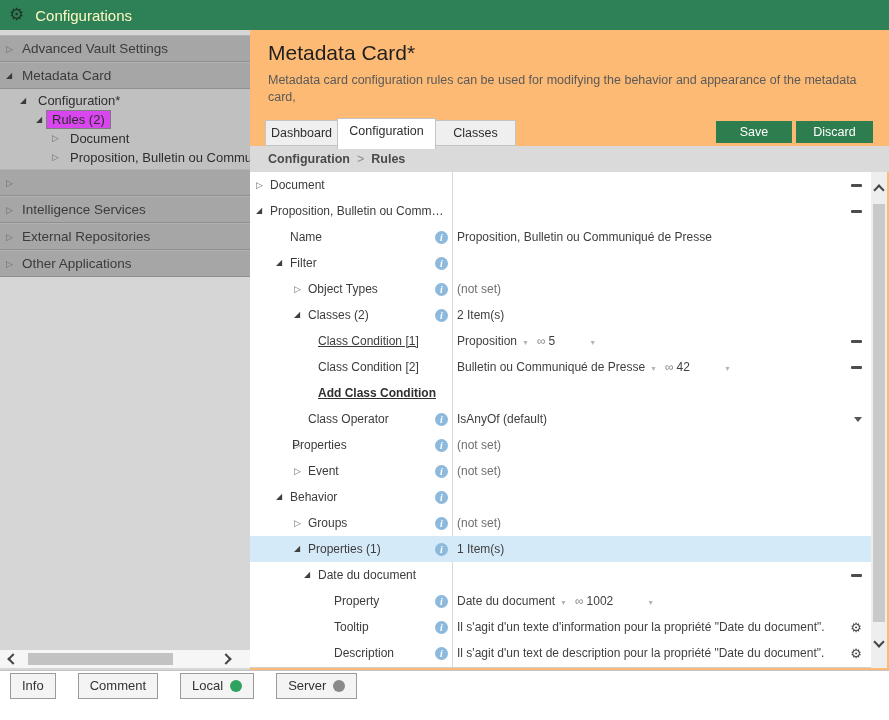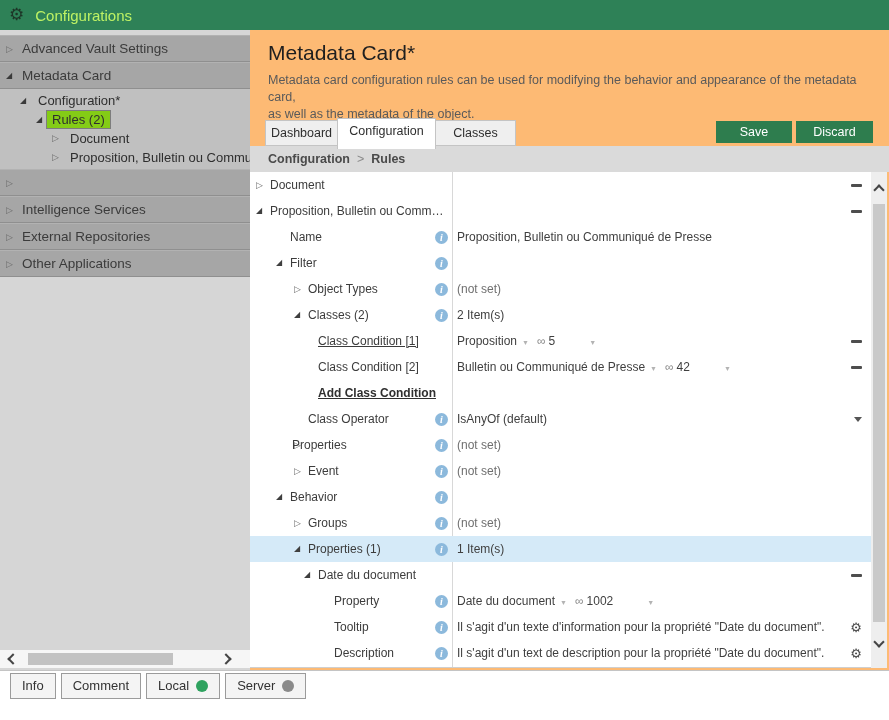--- a/index.html
+++ b/index.html
@@ -2,33 +2,33 @@
 <html><head>
 <meta charset="utf-8">
 <style>
   * { margin:0; padding:0; box-sizing:border-box; }
   html,body { width:889px; height:720px; font-family:"Liberation Sans", sans-serif; background:#fff; overflow:hidden; }
   #stage { position:relative; width:889px; height:720px; background:#fff; }
 
   
   .titlebar { position:absolute; left:0; top:0; width:889px; height:30px; background:#2E8157; display:flex; align-items:center; }
   .titlebar .gear { margin-left:9px; font-size:17px; color:#1d3527; line-height:30px; }
-  .titlebar .apptitle { margin-left:11px; font-size:15px; color:#bef264; }
+  .titlebar .apptitle { margin-left:11px; font-size:15px; color:#fef9c3; }
 
   
   .sidebar { position:absolute; left:0; top:30px; width:250px; height:640px; background:#d6d6d6; overflow:hidden; }
   .side-item { position:absolute; left:0; width:250px; height:27px; background:#a6a6a6; border-bottom:1px solid #8f8f8f; border-top:1px solid #b2b2b2; color:#3b3b3b; font-size:13.5px; line-height:26px; white-space:nowrap; cursor:pointer; }
   .side-item .sexp { position:absolute; left:6px; top:0; line-height:26px; font-size:9px; color:#6b6b6b; }
   .side-item .stxt { position:absolute; left:22px; top:0; }
   .subtree { position:absolute; left:0; top:59px; width:250px; height:80px; background:#c0c0c0; }
   .tree-item { position:absolute; left:0; width:250px; height:19px; font-size:13px; line-height:19px; color:#2e2e2e; white-space:nowrap; overflow:hidden; cursor:pointer; }
   .tree-item .sexp { position:absolute; top:0; line-height:19px; font-size:8px; color:#3a3a3a; }
   .tree-item .sexp.hollow { color:#6b6b6b; font-size:9px; }
   .tree-item .stxt { position:absolute; top:0; }
-  .tree-item .stxt.selbox { background:#84cc16; border:1px solid #7d7d7d; padding:0 5px; line-height:17px; }
+  .tree-item .stxt.selbox { background:#d946ef; border:1px solid #7d7d7d; padding:0 5px; line-height:17px; }
 
   
   .hscroll { position:absolute; left:0; top:620px; width:250px; height:18px; background:#f6f6f6; }
   .hthumb { position:absolute; left:28px; top:3px; width:145px; height:12px; background:#c2c2c2; }
   .chev { display:inline-block; width:8px; height:8px; border-left:2px solid #454545; border-bottom:2px solid #454545; }
   .chev.left  { position:absolute; left:9px;  top:5px; transform:rotate(45deg); }
   .chev.right { position:absolute; left:222px; top:5px; transform:rotate(225deg); }
 
   
   .main { position:absolute; left:250px; top:30px; width:639px; height:640px; background:#fdba74; }
@@ -69,21 +69,21 @@
   .ddright { width:0; height:0; border-left:4px solid transparent; border-right:4px solid transparent; border-top:5px solid #555; cursor:pointer; }
 
   
   .vscroll { position:absolute; left:621px; top:142px; width:16px; height:496px; background:#eee; }
   .vthumb { position:absolute; left:2px; top:32px; width:12px; height:418px; background:#c9c9c9; }
   .chev.up   { position:absolute; left:4px; top:14px; transform:rotate(135deg); }
   .chev.down { position:absolute; left:4px; top:466px; transform:rotate(315deg); }
 
   
   .bottombar { position:absolute; left:0; top:670px; width:889px; height:50px; background:#fff; border-top:1px solid #c4c4c4; }
-  .btabs { position:absolute; left:10px; top:2px; display:flex; gap:5px; }
+  .btabs { position:absolute; left:10px; top:2px; display:flex; gap:22px; }
   .btab { height:26px; line-height:24px; background:#f4f4f4; border:1px solid #9b9b9b; color:#333; font-size:13px; padding:0 11px; display:flex; align-items:center; gap:7px; cursor:pointer; }
   .dot { width:12px; height:12px; border-radius:50%; }
 </style>
 </head>
 <body>
 <div id="stage">
 
 <div class="titlebar">
   <span class="gear">⚙</span>
   <span class="apptitle">Configurations</span>
@@ -139,21 +139,20 @@
     <span class="chev left"></span>
     <div class="hthumb"></div>
     <span class="chev right"></span>
   </div>
 </div>
 
 <div class="main">
   <div class="page-title">Metadata Card*</div>
   <div class="desc">
     <div>Metadata card configuration rules can be used for modifying the behavior and appearance of the metadata card,</div>
-    <div>as well as the metadata of the object.</div>
   </div>
 
   <div class="tabrow" id="tabrow">
         <div class="tab" style="width: 73px;">Dashboard</div>
         <div class="tab active" style="width: 99px;">Configuration</div>
         <div class="tab" style="width: 81px;">Classes</div>
       </div>
   <div class="btn" id="btn-save">Save</div>
   <div class="btn" id="btn-discard">Discard</div>
 

